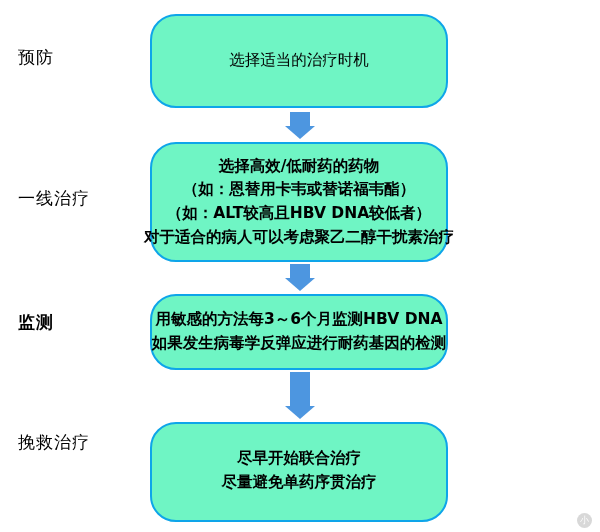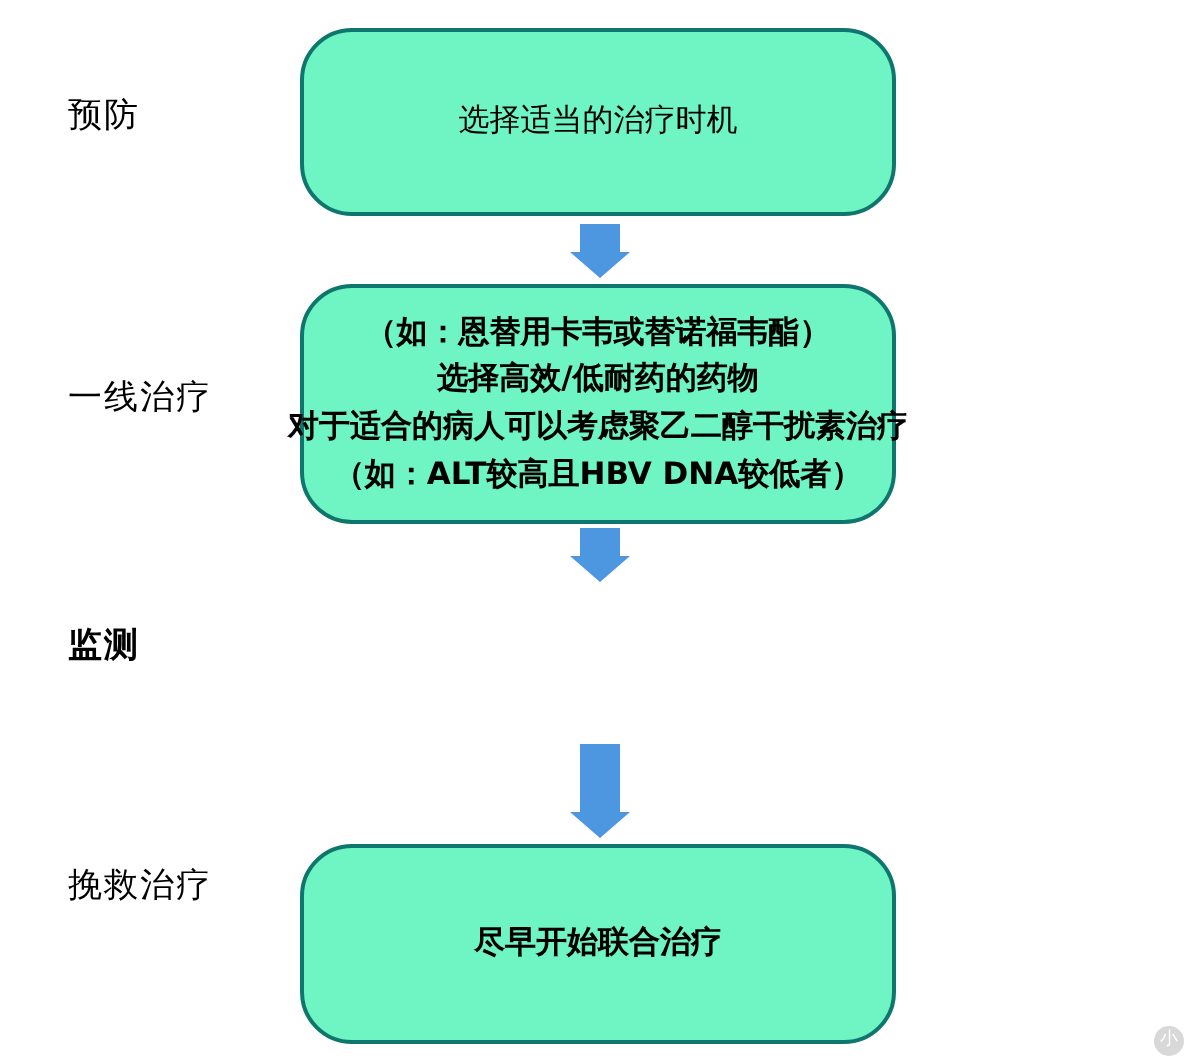--- a/index.html
+++ b/index.html
@@ -19,29 +19,28 @@
     width: 600px;
     height: 532px;
   }
   .stage-label {
     position: absolute;
     left: 18px;
     font-size: 17px;
     color: #000000;
     letter-spacing: 1px;
     white-space: nowrap;
-    margin-left: 16px;
   }
   .box {
     position: absolute;
     left: 150px;
     width: 298px;
     box-sizing: border-box;
     background: #6ff5c4;
-    border: 2px solid #0f766e;
+    border: 2px solid #0ea5e9;
     border-radius: 26px;
     display: flex;
     flex-direction: column;
     align-items: center;
     justify-content: center;
     text-align: center;
     color: #000000;
     font-size: 15.5px;
     line-height: 1.52;
     padding: 6px 8px;
@@ -102,40 +101,45 @@
     <div class="line">选择适当的治疗时机</div>
   </div>
 
   <div class="arrow" style="top:112px;">
     <div class="shaft" style="height:14px;"></div>
     <div class="head"></div>
   </div>
 
   <div class="stage-label" style="top:187px;text-align:right;">一线治疗</div>
   <div class="box bold" style="top:142px; height:120px;">
+    <div class="line">选择高效/低耐药的药物</div>
     <div class="line">（如：恩替用卡韦或替诺福韦酯）</div>
-    <div class="line">选择高效/低耐药的药物</div>
+    <div class="line">（如：ALT较高且HBV DNA较低者）</div>
     <div class="line">对于适合的病人可以考虑聚乙二醇干扰素治疗</div>
-    <div class="line">（如：ALT较高且HBV DNA较低者）</div>
   </div>
 
   <div class="arrow" style="top:264px;">
     <div class="shaft" style="height:14px;"></div>
     <div class="head"></div>
   </div>
 
   <div class="stage-label" style="top:311px;font-weight:bold;">监测</div>
+  <div class="box bold" style="top:294px; height:76px;">
+    <div class="line">用敏感的方法每3～6个月监测HBV DNA</div>
+    <div class="line">如果发生病毒学反弹应进行耐药基因的检测</div>
+  </div>
 
   <div class="arrow" style="top:372px;">
     <div class="shaft" style="height:34px;"></div>
     <div class="head"></div>
   </div>
 
   <div class="stage-label" style="top:431px;">挽救治疗</div>
-  <div class="box bold" style="top:422px; height:100px;">
+  <div class="box bold" style="top:422px; height:100px;font-family:Liberation Mono, monospace;">
     <div class="line">尽早开始联合治疗</div>
+    <div class="line">尽量避免单药序贯治疗</div>
   </div>
 
   <div class="watermark">
     <span class="wm-logo">小</span>
   </div>
 
 </div>
 
 </body></html>

